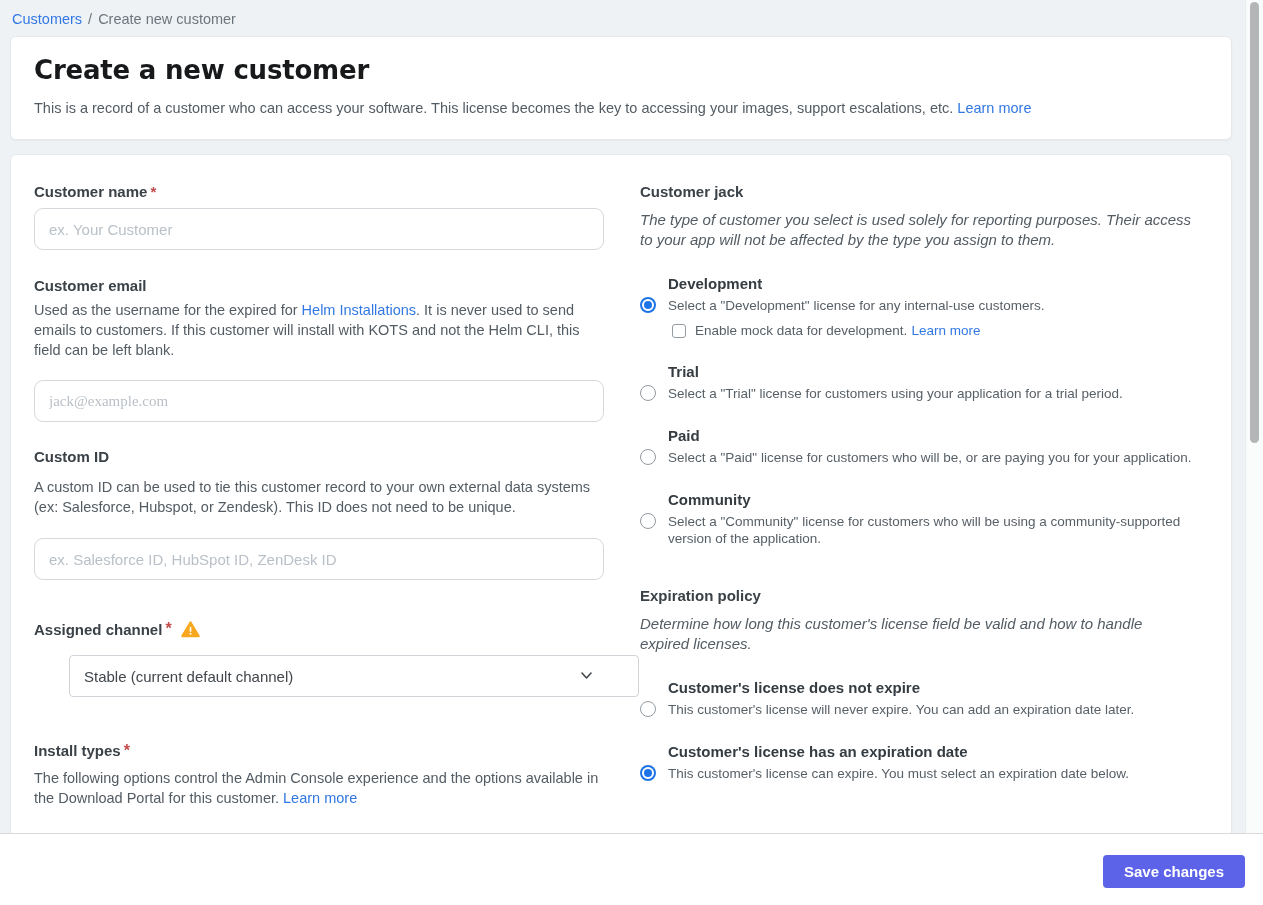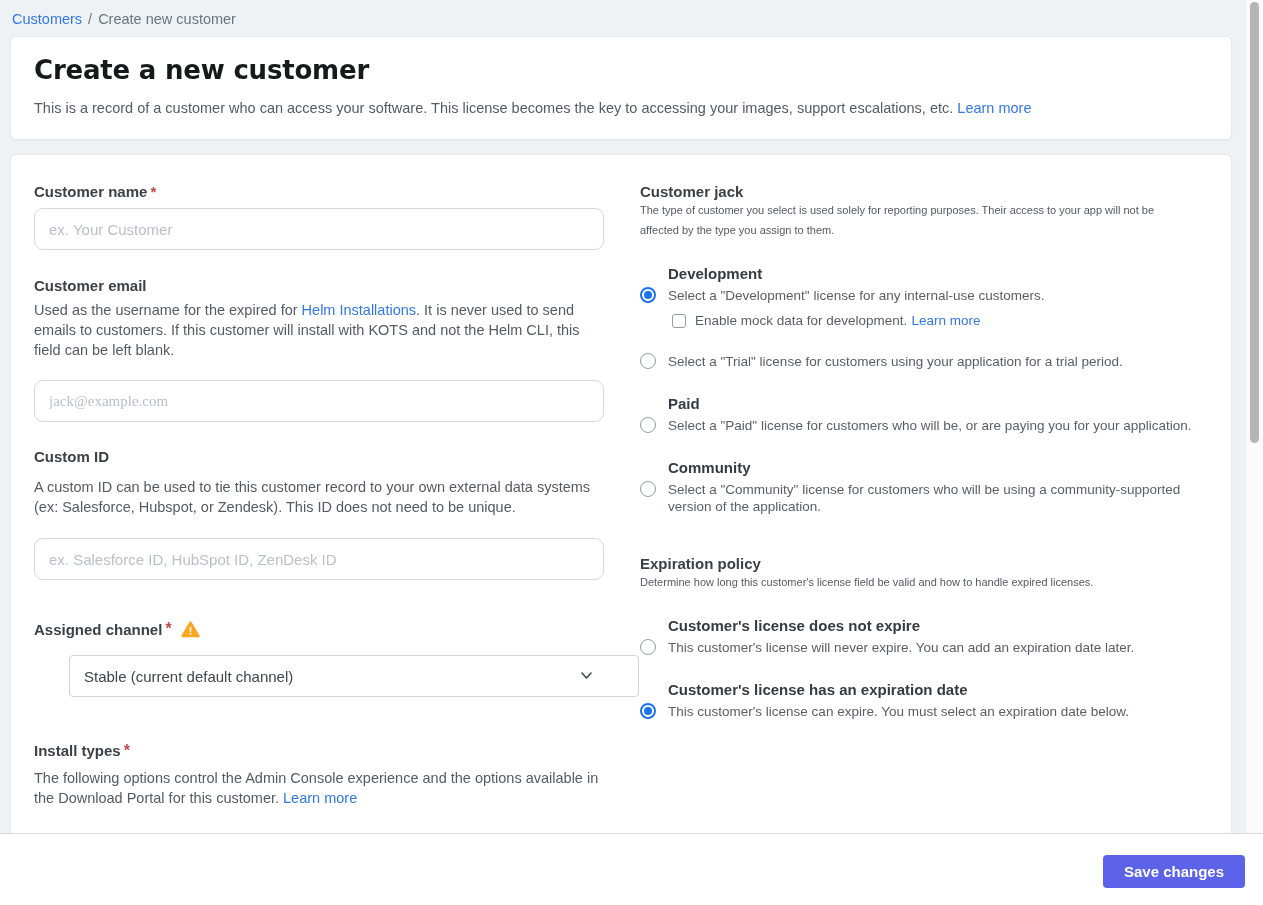--- a/index.html
+++ b/index.html
@@ -55,21 +55,21 @@
   select.channel-select {
     appearance:none; -webkit-appearance:none;
     width:570px; height:42px; border:1px solid #d0d4d8; border-radius:4px;
     padding:0 34px 0 14px; font-size:15px; color:#40464c; background:#fff;
     font-family:"Liberation Sans", sans-serif; outline:none;
   }
   .select-chevron { position:absolute; right:11px; top:14px; pointer-events:none; }
 
   
   .group-title { font-size:15px; font-weight:600; color:#3a4147; }
-  .group-desc { font-size:11px; line-height:20px; color:#535b63; }
+  .group-desc { margin-top:10px; font-size:15px; line-height:20px; color:#535b63;font-style:italic; }
 
   .option { display:grid; grid-template-columns:28px 1fr; margin-top:25px; }
   .option .opt-title { grid-column:2; font-size:15px; color:#343b41; font-weight:600; margin-bottom:5px; }
   .option .radio { grid-column:1; grid-row:2; margin-top:0px; }
   .option .opt-desc { grid-column:2; grid-row:2; font-size:13.5px; line-height:17px; color:#575f66; }
   .option .sub-row { grid-column:2; display:flex; align-items:center; margin-top:9px; }
 
   .radio {
     width:16px; height:16px; border-radius:50%;
     border:1px solid #949ba1; background:#fff; position:relative; display:inline-block;
@@ -200,20 +200,21 @@
         <div class="opt-title">Development</div>
         <span class="radio checked" role="radio"></span>
         <div class="opt-desc">Select a "Development" license for any internal-use customers.</div>
         <div class="sub-row">
           <span class="checkbox" role="checkbox"></span>
           <span class="sub-label"><span>Enable mock data for development.</span><a>Learn more</a></span>
         </div>
       </div>
 
       <div class="option">
+        <div class="opt-title">Trial</div>
         <span class="radio" role="radio"></span>
         <div class="opt-desc">Select a "Trial" license for customers using your application for a trial period.</div>
       </div>
 
       <div class="option">
         <div class="opt-title">Paid</div>
         <span class="radio" role="radio"></span>
         <div class="opt-desc">Select a "Paid" license for customers who will be, or are paying you for your application.</div>
       </div>
 

